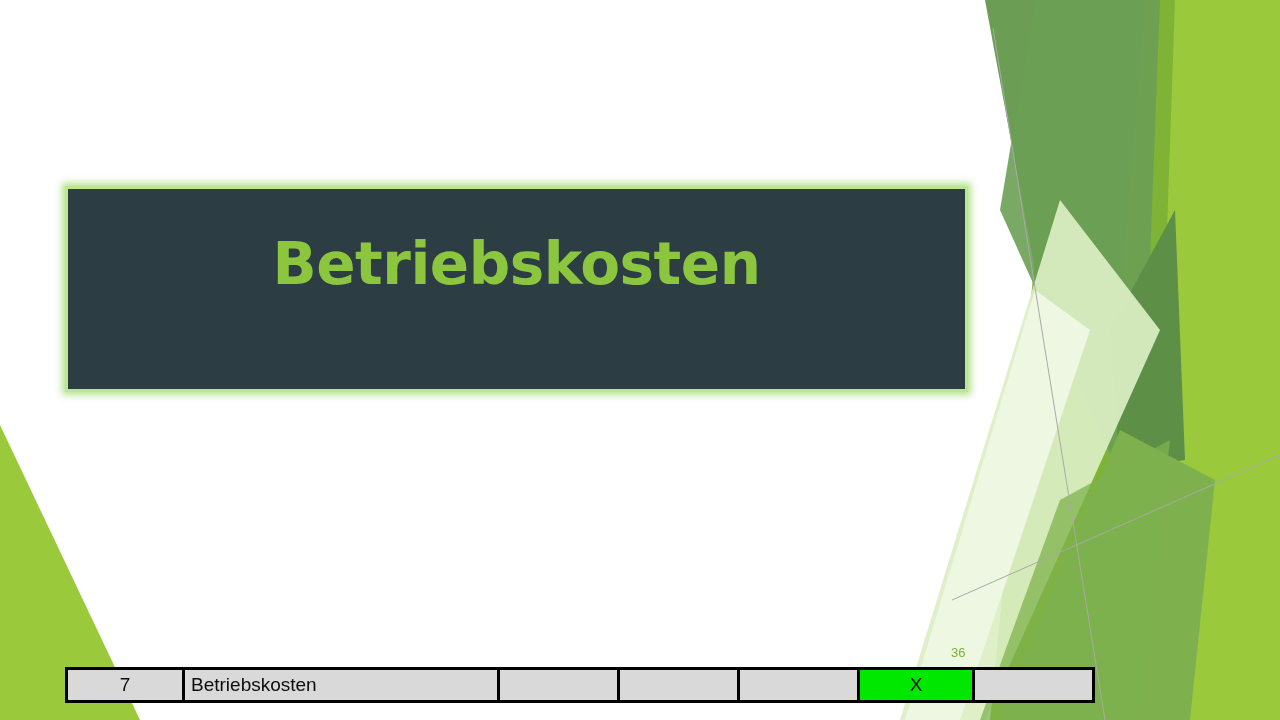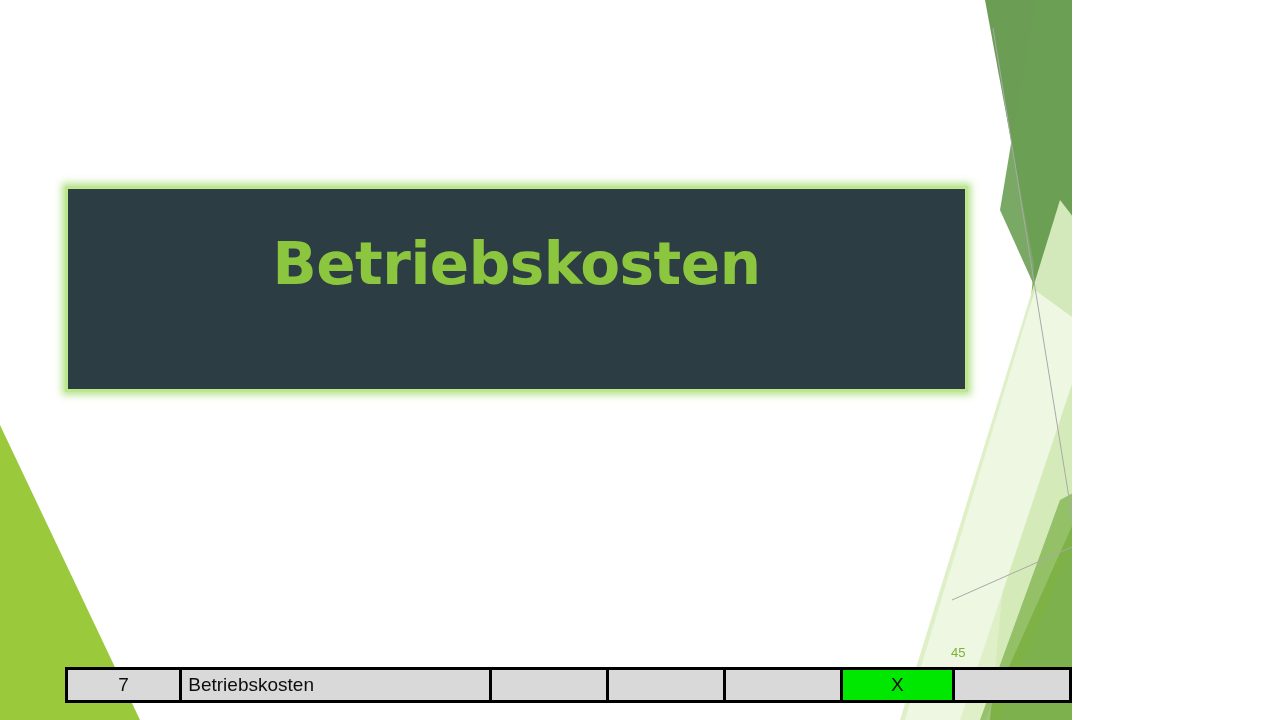--- a/index.html
+++ b/index.html
@@ -5,21 +5,21 @@
   html, body {
     margin: 0;
     padding: 0;
     background: #ffffff;
   }
   body {
     font-family: "Liberation Sans", sans-serif;
   }
   #slide {
     position: relative;
-    width: 1072px;
+    width: 1280px;
     height: 720px;
     background: #ffffff;
     overflow: hidden;
   }
   
   #deco-right, #deco-left {
     position: absolute;
     top: 0;
     left: 0;
     width: 1280px;
@@ -111,21 +111,21 @@
     <polygon points="1060,500 1170,440 1140,720 980,720" fill="#7eb14e" opacity="0.75"></polygon>
 
     <line x1="993" y1="28" x2="1105" y2="720" stroke="#a9a9a9" stroke-width="1"></line>
     <line x1="952" y1="600" x2="1280" y2="455" stroke="#a9a9a9" stroke-width="1"></line>
   </svg>
 
   <div id="title-box">
     <div id="title-text">Betriebskosten</div>
   </div>
 
-  <div id="page-number">45</div>
+  <div id="page-number">36</div>
 
   <table id="status-table">
     <tbody>
       <tr>
         <td class="c-num">7</td>
         <td class="c-name">Betriebskosten</td>
         <td class="c-blank"></td>
         <td class="c-blank"></td>
         <td class="c-blank"></td>
         <td class="c-mark">X</td>

